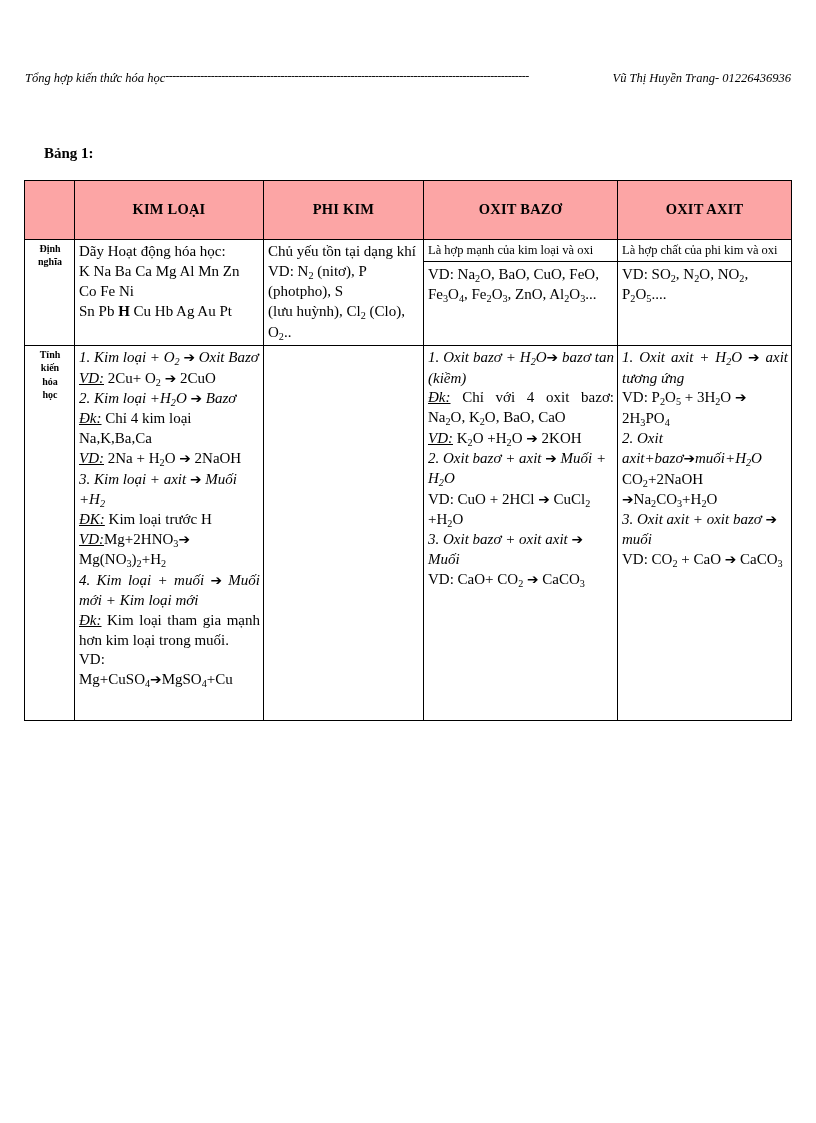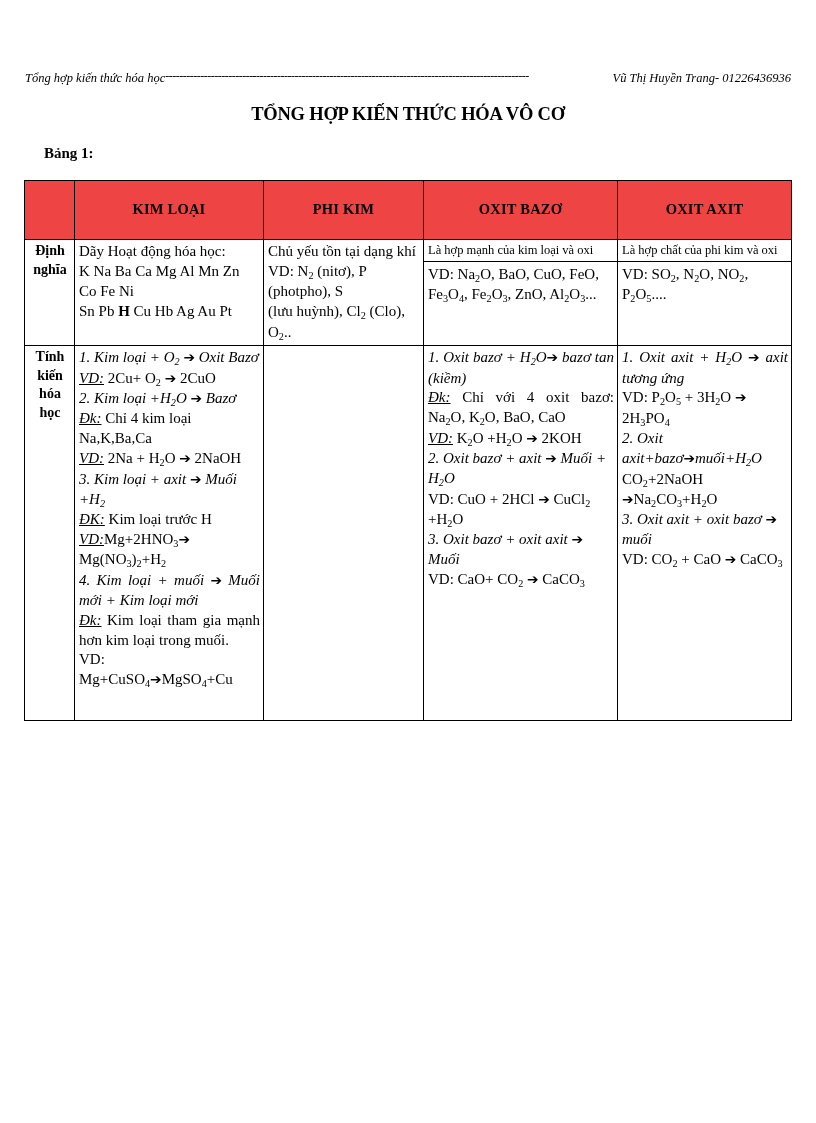--- a/index.html
+++ b/index.html
@@ -93,36 +93,36 @@
     line-height: 1.33;
   }
   col.c-label { width: 50px; }
   col.c-kl    { width: 189px; }
   col.c-pk    { width: 160px; }
   col.c-ob    { width: 194px; }
   col.c-oa    { width: 174px; }
 
   
   tr.head td {
-    background: #ef4444;
+    background: #fca5a5;
     text-align: center;
     vertical-align: middle;
     font-weight: bold;
     font-size: 14.5px;
     height: 50px;
     letter-spacing: 0.2px;
     padding: 4px 2px;
   }
 
   
   td.rowlabel {
     text-align: center;
     vertical-align: middle;
     font-weight: bold;
-    font-size: 14px;
+    font-size: 10px;
     line-height: 1.3;
     padding: 2px 1px;
   }
 
   
   .split-top {
     padding-bottom: 2px;
     border-bottom: 1px solid #000;
     margin: -2px -3px 2px -4px;
     padding-left: 4px;
@@ -148,21 +148,20 @@
 <body>
 
 <div class="page">
 
   <div class="running-header">
     <span class="rh-left">Tổng hợp kiến thức hóa học</span>
     <span class="rh-dots">--------------------------------------------------------------------------------------------------------</span>
     <span class="rh-right">Vũ Thị Huyền Trang- 01226436936</span>
   </div>
 
-  <div class="doc-title">TỔNG HỢP KIẾN THỨC HÓA VÔ CƠ</div>
 
   <div class="bang-label">Bảng 1:</div>
 
   <div class="tbl-wrap">
     <table class="main">
       <colgroup>
         <col class="c-label">
           <col class="c-kl">
           <col class="c-pk">
           <col class="c-ob">

